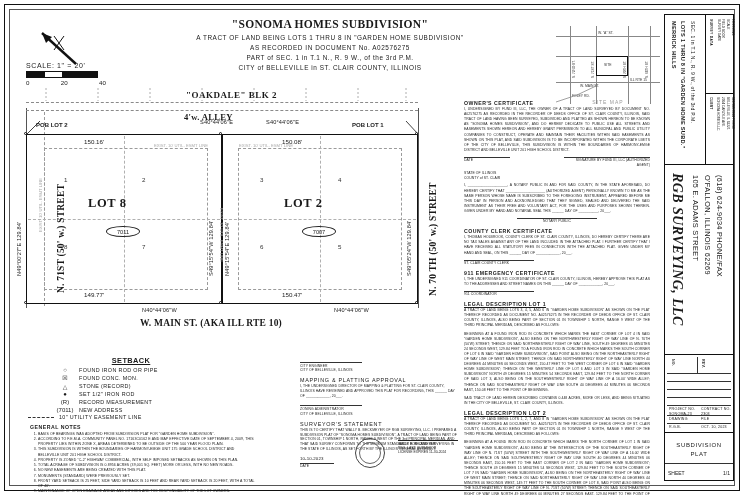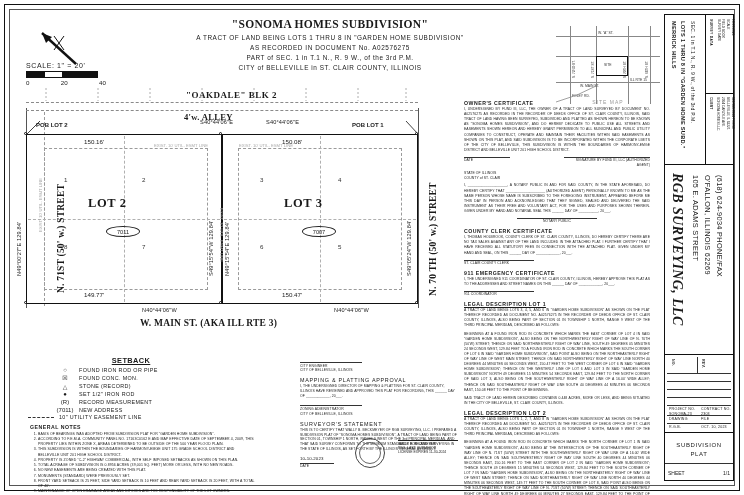--- a/index.html
+++ b/index.html
@@ -259,37 +259,37 @@
     <div class="bearing" style="left:252px; top:31px;">S40°44'06"E</div>
 
     <div class="bearing" style="left:128px; top:219px;">N40°44'06"W</div>
     <div class="bearing" style="left:320px; top:219px;">N40°44'06"W</div>
 
     <div class="bearing vert-l" style="left:2px; top:78px; height:110px;">N49°00'27"E 129.84'</div>
     <div class="bearing vert-l" style="left:194px; top:78px; height:110px;">S49°15'54"W 129.84'</div>
     <div class="bearing vert-l" style="left:210px; top:78px; height:110px;">N49°15'54"E 129.84'</div>
     <div class="bearing vert-l" style="left:392px; top:78px; height:110px;">S49°05'24"W 129.84'</div>
 
-    <div class="lotname" style="left:74px; top:108px;">LOT 2</div>
+    <div class="lotname" style="left:74px; top:108px;">LOT 8</div>
     <div class="addr" style="left:92px; top:138px;">7011</div>
     <div class="subnum" style="left:50px;  top:88px;">1</div>
     <div class="subnum" style="left:128px; top:88px;">2</div>
     <div class="subnum" style="left:50px;  top:155px;">8</div>
     <div class="subnum" style="left:128px; top:155px;">7</div>
 
-    <div class="lotname" style="left:270px; top:108px;">LOT 3</div>
+    <div class="lotname" style="left:270px; top:108px;">LOT 2</div>
     <div class="addr" style="left:288px; top:138px;">7007</div>
     <div class="subnum" style="left:246px; top:88px;">3</div>
     <div class="subnum" style="left:324px; top:88px;">4</div>
     <div class="subnum" style="left:246px; top:155px;">6</div>
     <div class="subnum" style="left:324px; top:155px;">5</div>
 
     <div class="streetname vert-l" style="left:42px; top:30px; height:175px;">N. 71ST (50' w.) STREET</div>
     <div class="streetname vert-l" style="left:414px; top:28px; height:180px;">N. 70 TH (50' w.) STREET</div>
-    <div class="streetname" style="left:126px; top:202px; margin-top:28px;">W. MAIN ST. (AKA ILL RTE 3)</div>
+    <div class="streetname" style="left:126px; top:202px; margin-top:28px;">W. MAIN ST. (AKA ILL RTE 10)</div>
   </div>
 
   <div id="legend">
     <div class="lt">SETBACK</div>
     <div class="lrow">
       <span class="lsym">○</span>
       <span class="ltxt">FOUND IRON ROD OR PIPE</span>
     </div>
     <div class="lrow">
       <span class="lsym">☒</span>

